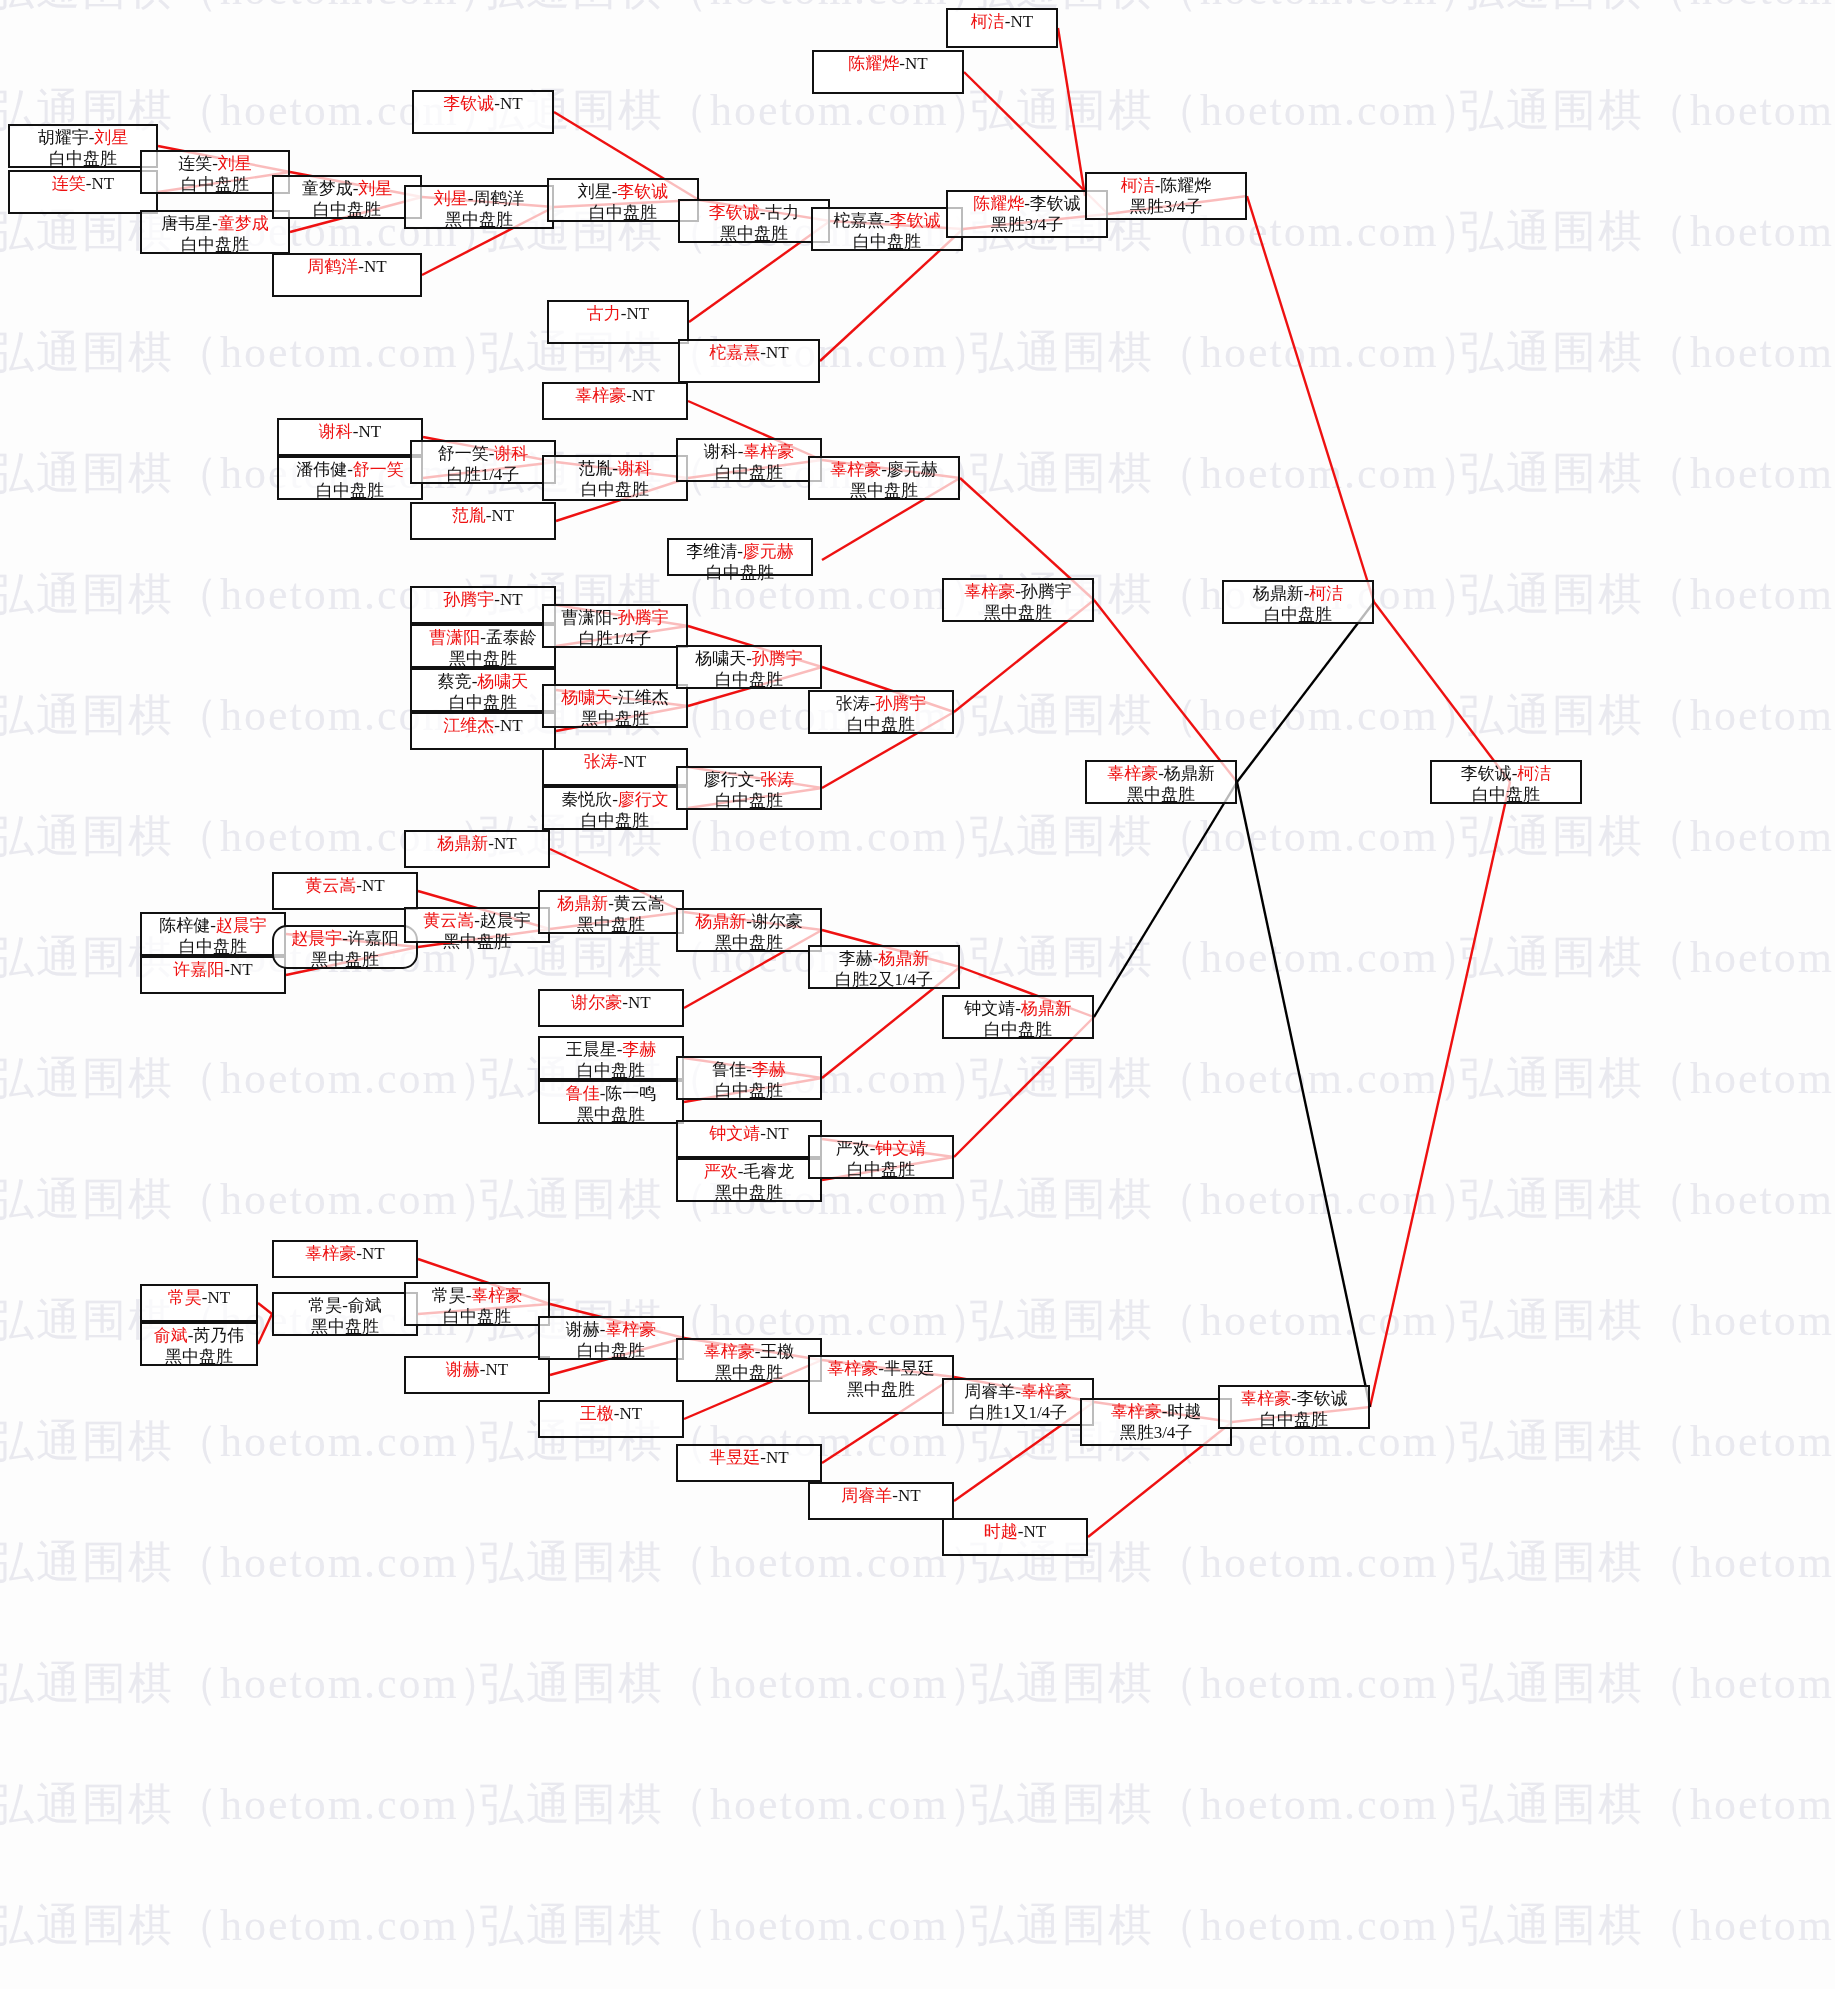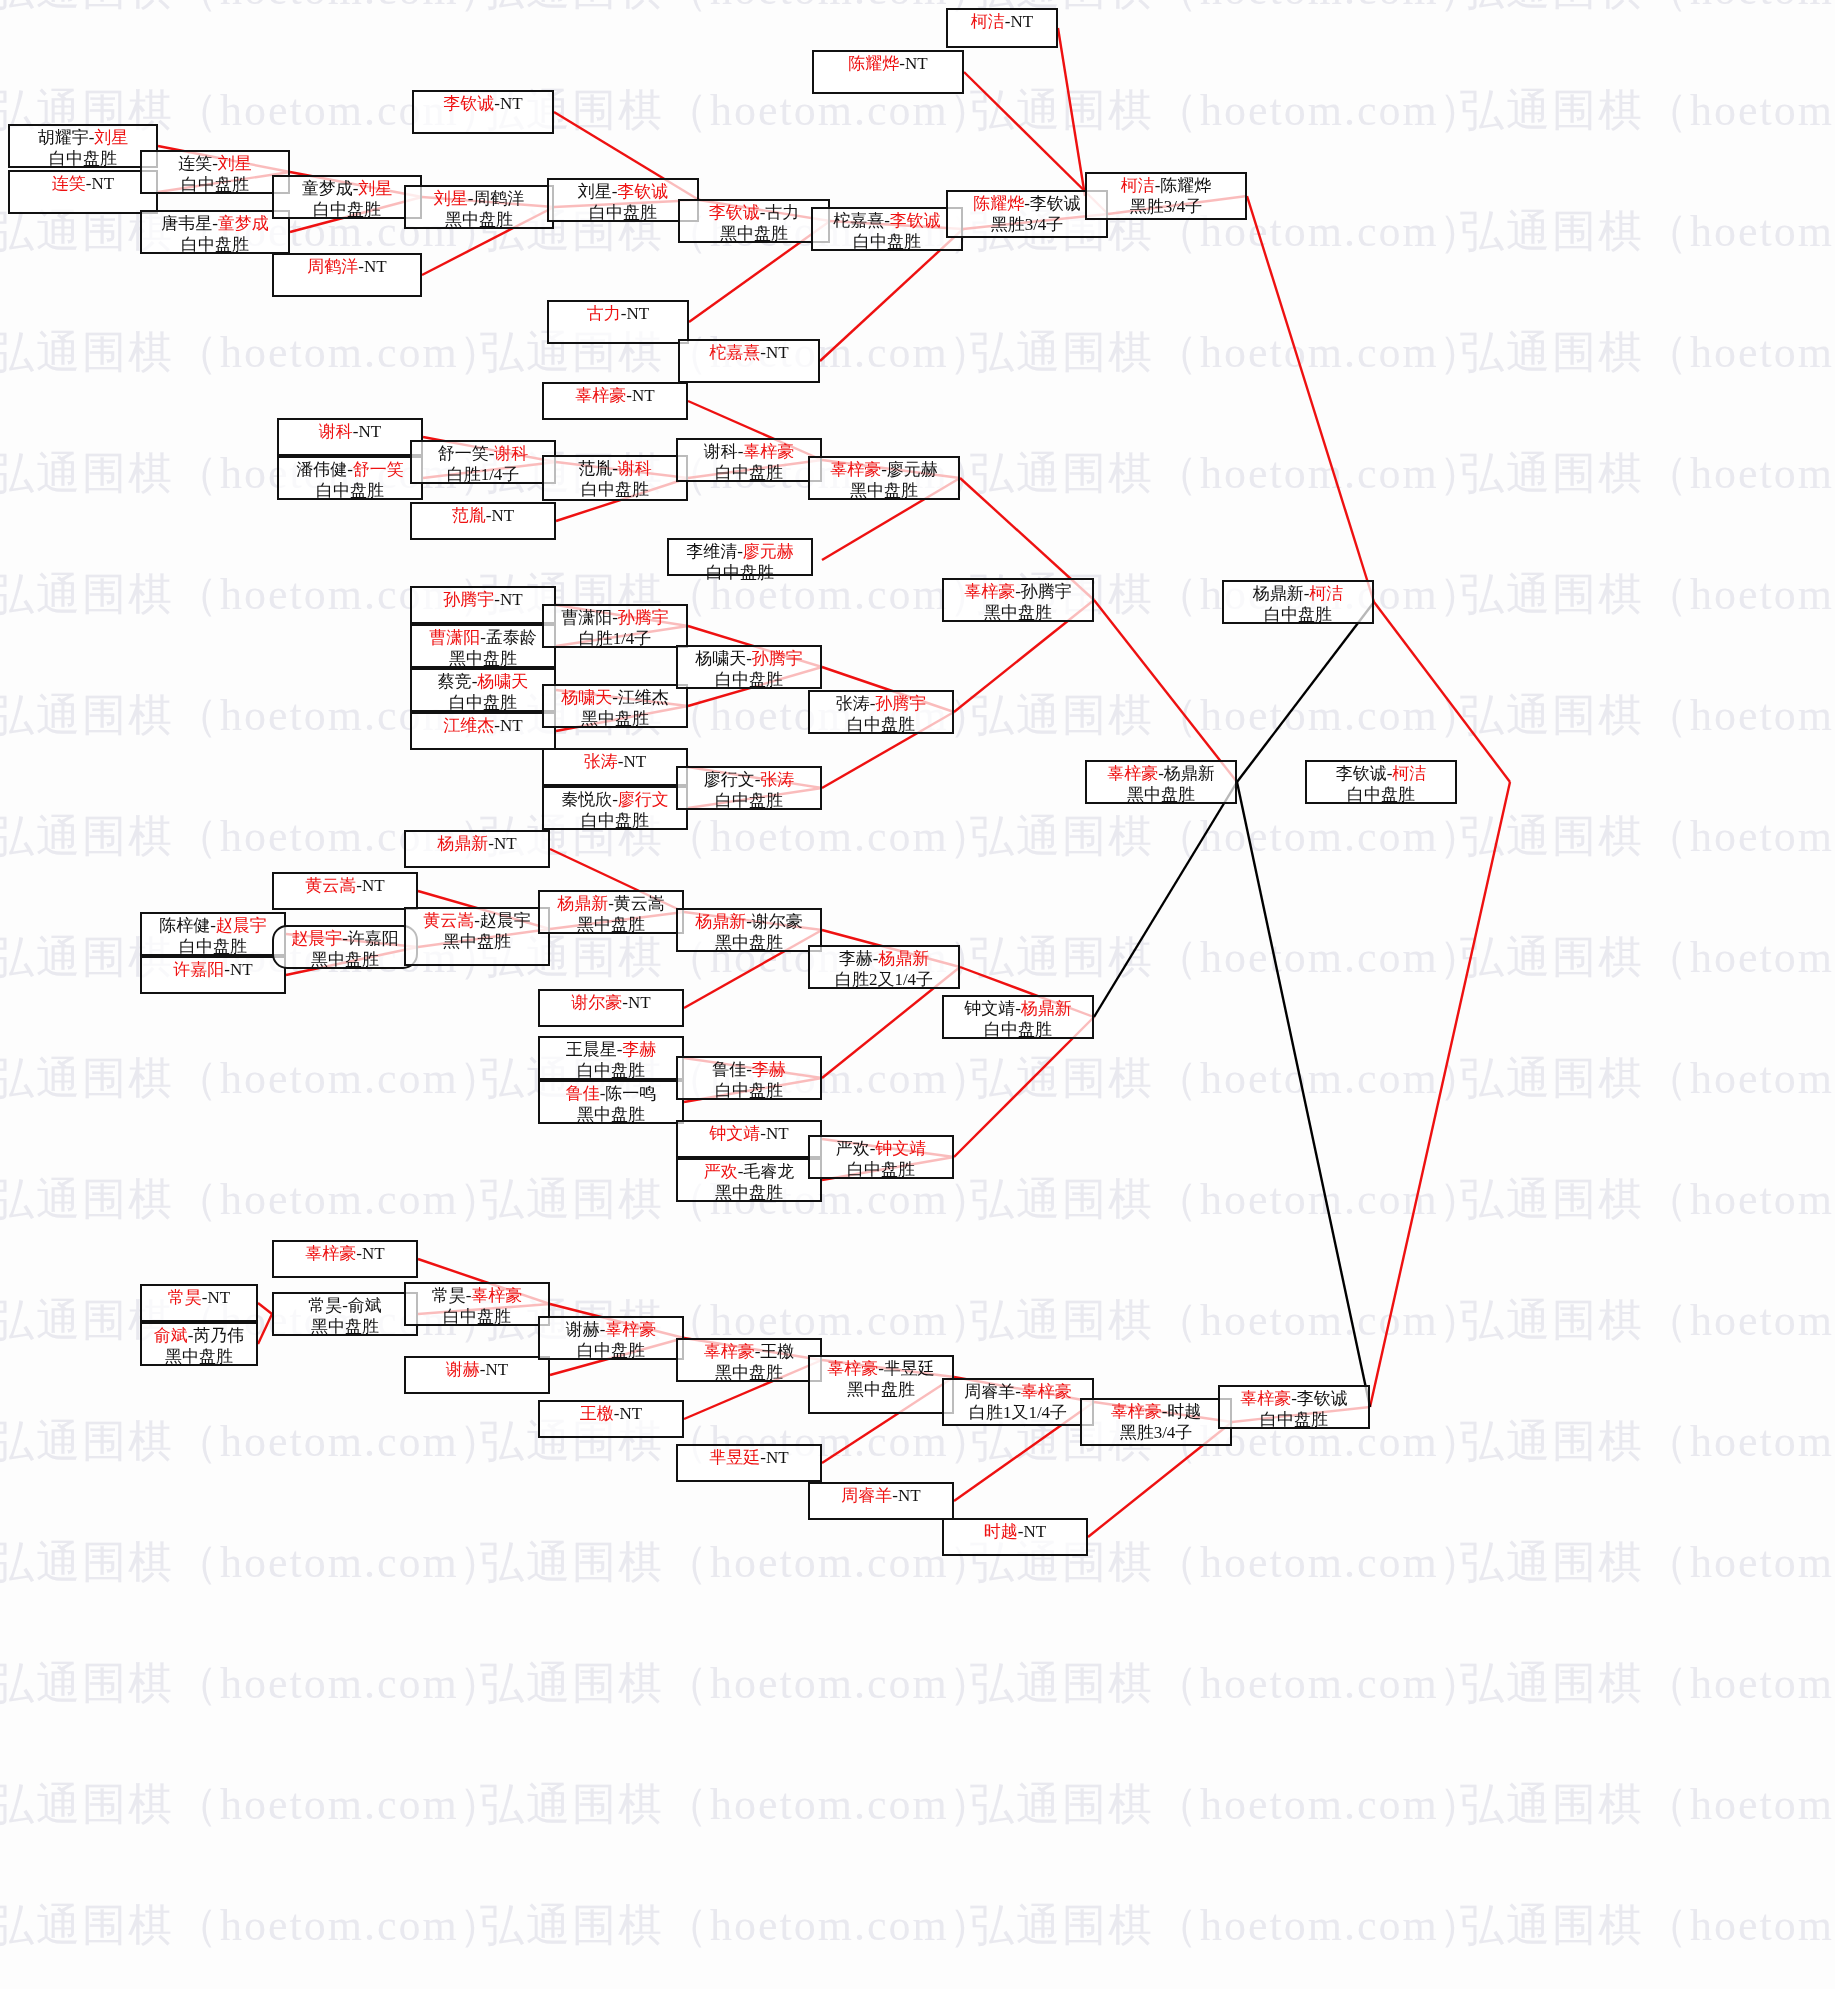--- a/index.html
+++ b/index.html
@@ -357,21 +357,21 @@
     <div class="node" style="left: 140px; top: 956px; width: 146px; height: 38px;">
       <div class="ln"><span class="r">许嘉阳</span><span class="k">-</span><span class="k">NT</span></div>
     </div>
     <div class="node" style="left: 272px; top: 872px; width: 146px; height: 38px;">
       <div class="ln"><span class="r">黄云嵩</span><span class="k">-</span><span class="k">NT</span></div>
     </div>
     <div class="node" style="left: 272px; top: 925px; width: 146px; height: 44px; border-radius: 15px;">
       <div class="ln"><span class="r">赵晨宇</span><span class="k">-</span><span class="k">许嘉阳</span></div>
       <div class="ln k">黑中盘胜</div>
     </div>
-    <div class="node" style="left: 404px; top: 907px; width: 146px; height: 59px;">
+    <div class="node" style="left: 404px; top: 907px; width: 146px; height: 36px;">
       <div class="ln"><span class="r">黄云嵩</span><span class="k">-</span><span class="k">赵晨宇</span></div>
       <div class="ln k">黑中盘胜</div>
     </div>
     <div class="node" style="left: 404px; top: 830px; width: 146px; height: 38px;">
       <div class="ln"><span class="r">杨鼎新</span><span class="k">-</span><span class="k">NT</span></div>
     </div>
     <div class="node" style="left: 538px; top: 890px; width: 146px; height: 44px;">
       <div class="ln"><span class="r">杨鼎新</span><span class="k">-</span><span class="k">黄云嵩</span></div>
       <div class="ln k">黑中盘胜</div>
     </div>
@@ -471,17 +471,17 @@
       <div class="ln"><span class="r">时越</span><span class="k">-</span><span class="k">NT</span></div>
     </div>
     <div class="node" style="left: 1080px; top: 1398px; width: 152px; height: 48px;">
       <div class="ln"><span class="r">辜梓豪</span><span class="k">-</span><span class="k">时越</span></div>
       <div class="ln k">黑胜3/4子</div>
     </div>
     <div class="node" style="left: 1218px; top: 1385px; width: 152px; height: 44px;">
       <div class="ln"><span class="r">辜梓豪</span><span class="k">-</span><span class="k">李钦诚</span></div>
       <div class="ln k">白中盘胜</div>
     </div>
-    <div class="node" style="left: 1305px; top: 760px; width: 152px; height: 44px;">
+    <div class="node" style="left: 1430px; top: 760px; width: 152px; height: 44px;">
       <div class="ln"><span class="k">李钦诚</span><span class="k">-</span><span class="r">柯洁</span></div>
       <div class="ln k">白中盘胜</div>
     </div>
   </div>
 
 </body></html>

